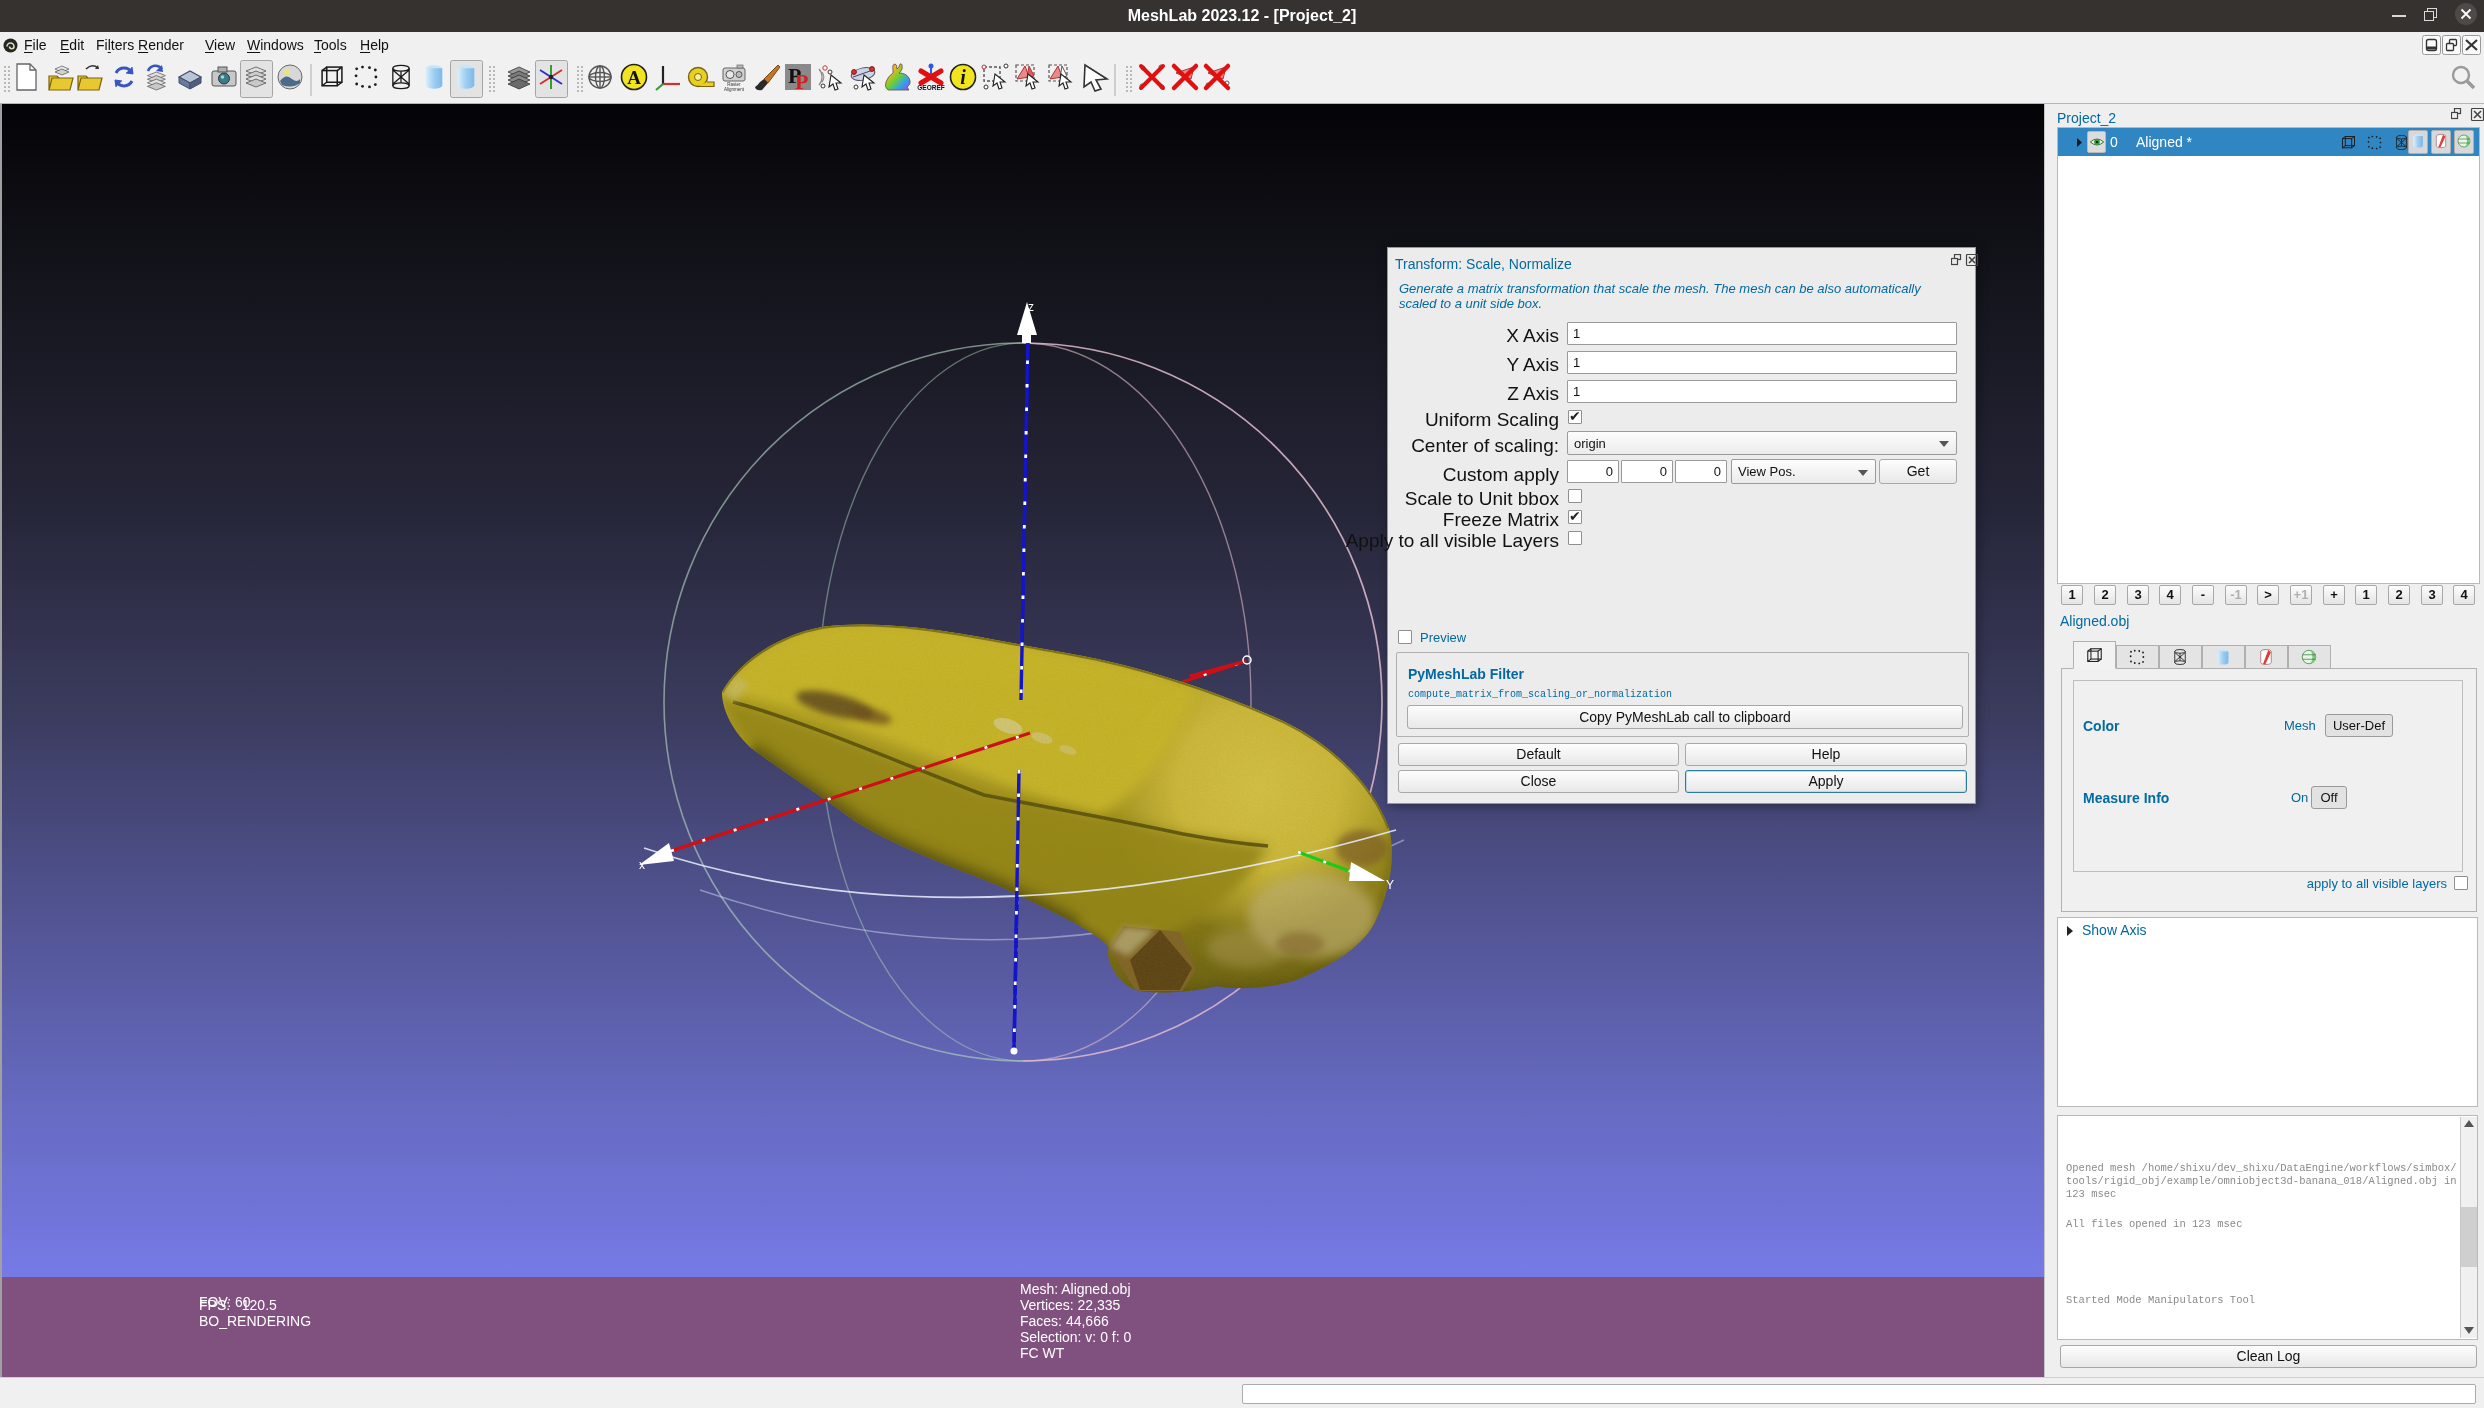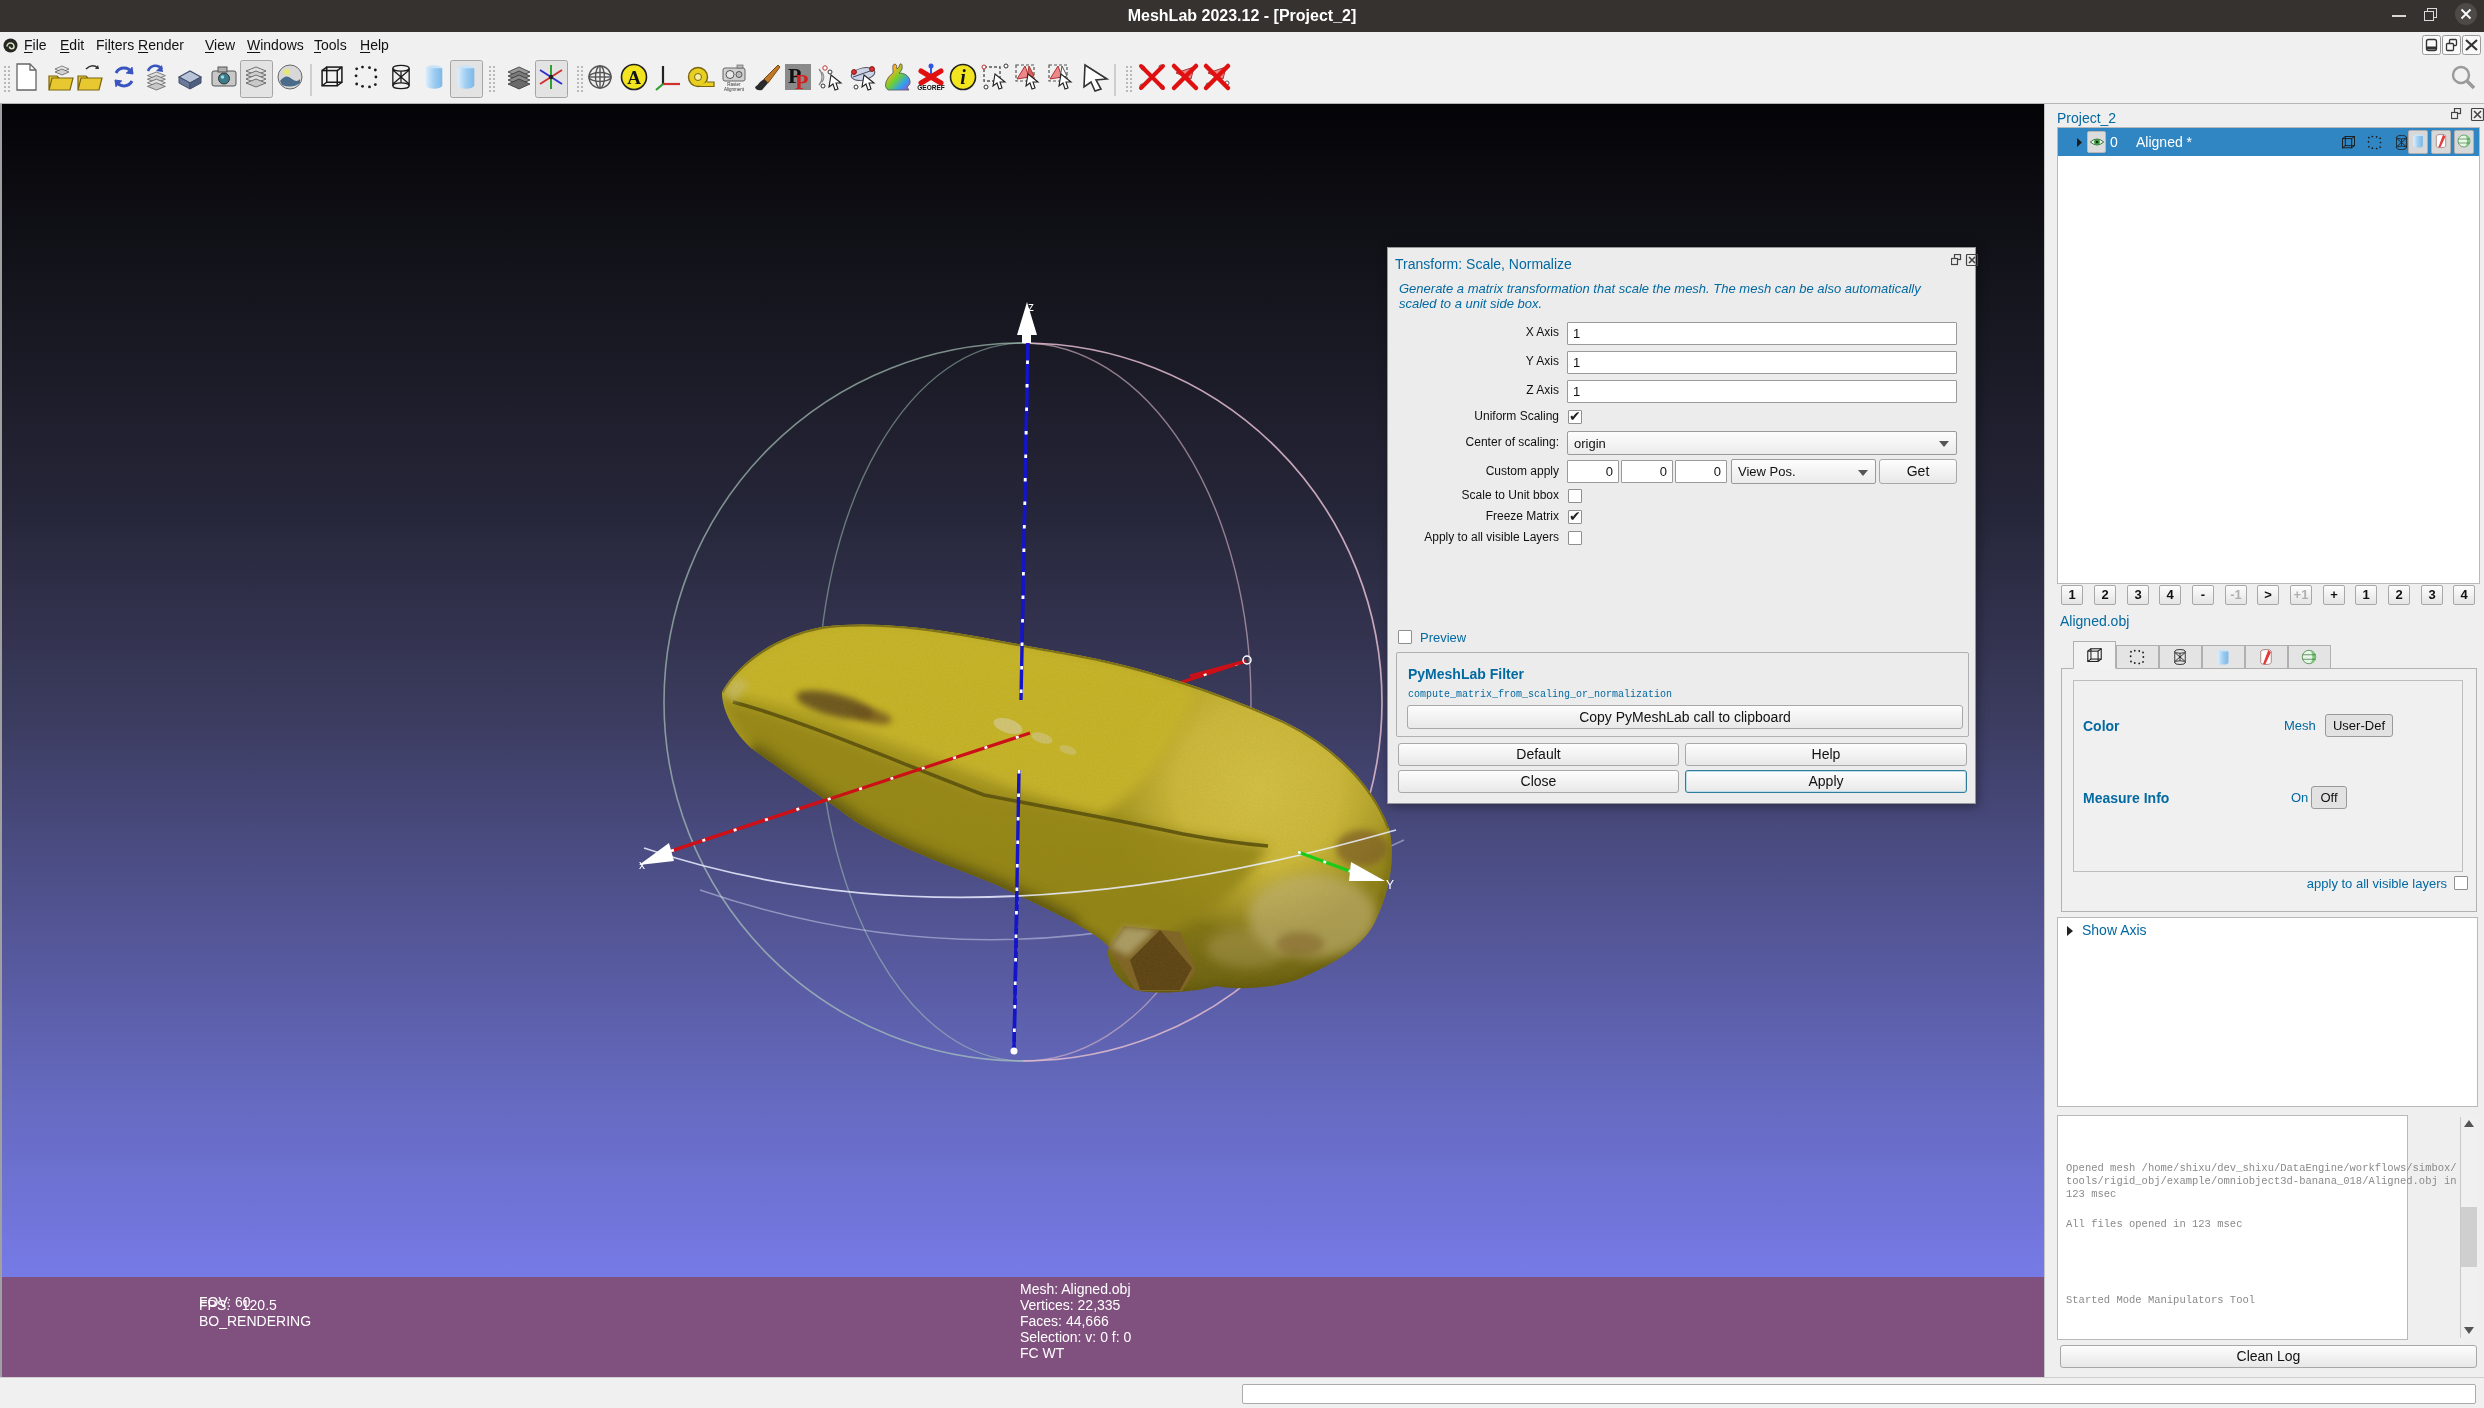--- a/index.html
+++ b/index.html
@@ -20,21 +20,21 @@
 .panelbox { position:absolute; background:#fff; border:1px solid #b9b9b9; }
 .btn { position:absolute; background:linear-gradient(#fdfdfd,#e8e8e8); border:1px solid #a8a8a8; border-radius:3px;
   text-align:center; color:#111; }
 .chk { position:absolute; width:14px; height:14px; background:#fff; border:1px solid #8f8f8f; border-radius:1px; }
 .chk.c:after { content:"\2714"; position:absolute; left:0px; top:-3px; font-size:14px; color:#222; }
 .field { position:absolute; background:#fff; border:1px solid #9a9a9a; border-radius:1px; font-size:13px; color:#111; }
 .combo { position:absolute; background:linear-gradient(#fdfdfd,#ebebeb); border:1px solid #9a9a9a; border-radius:2px; font-size:13px; color:#111; }
 .carrow { position:absolute; right:7px; top:50%; margin-top:-2px; width:0; height:0;
   border-left:5px solid transparent; border-right:5px solid transparent; border-top:6px solid #555; }
 .lbl { position:absolute; font-size:13px; color:#0369a1; }
-.rlbl { position:absolute; right:416px; white-space:nowrap; font-size:12px; color:#111;text-align:right; }
+.rlbl { position:absolute; right:416px; white-space:nowrap; font-size:19px; color:#111;text-align:right; }
 .tab { position:absolute; width:43px; height:27px; background:#e4e4e4; border:1px solid #b0b0b0; }
 .tab.sel { background:#f2f2f2; border-bottom:1px solid #f2f2f2; }
 .sbtn { position:absolute; width:22px; height:20px; background:linear-gradient(#fdfdfd,#e4e4e4);
   border:1px solid #a8a8a8; border-radius:2px; font-size:13px; font-weight:bold; text-align:center; line-height:18px; color:#111; }
 .mono { font-family:"Liberation Mono", monospace; }
 </style>
 </head>
 <body>
 
 <div id="titlebar" class="abs">
@@ -631,21 +631,21 @@
   <div class="lbl" style="left:246px;top:686px">On</div>
   <div class="btn" style="left:266px;top:682px;width:36px;height:23px;background:#e2e2e2;border:1px solid #9a9a9a;font-size:13px;line-height:21px">Off</div>
   <div class="lbl" style="left:0px;top:772px;width:402px;text-align:right">apply to all visible layers</div>
   <div class="chk" style="left:409px;top:772px"></div>
   <div class="panelbox" style="left:12px;top:813px;width:421px;height:190px">
     <svg class="abs" style="left:8px;top:8px;width:8px;height:10px">
         <path d="M1 0 L7 5 L1 10 Z" fill="#222"></path>
       </svg>
     <div class="lbl" style="left:24px;top:4px;font-size:14px">Show Axis</div>
   </div>
-  <div class="panelbox" style="left:12px;top:1011px;width:351px;height:225px">
+  <div class="panelbox" style="left:12px;top:1011px;width:421px;height:225px">
     <div class="lbl mono" style="left:8px;top:46px;font-size:10.5px;color:#8a8a8a;line-height:13px;white-space:pre">Opened mesh /home/shixu/dev_shixu/DataEngine/workflows/simbox/
 tools/rigid_obj/example/omniobject3d-banana_018/Aligned.obj in
 123 msec</div>
     <div class="lbl mono" style="left:8px;top:102px;font-size:10.5px;color:#8a8a8a">All files opened in 123 msec</div>
     <div class="lbl mono" style="left:8px;top:178px;font-size:10.5px;color:#8a8a8a">Started Mode Manipulators Tool</div>
     <div class="abs" style="left:402px;top:1px;width:17px;height:221px;background:#f0f0f0;border-left:1px solid #c8c8c8">
       <svg class="abs" style="left:3px;top:3px;width:10px;height:8px">
           <path d="M5 0 L10 7 L0 7 Z" fill="#555"></path>
         </svg>
       <svg class="abs" style="left:3px;top:210px;width:10px;height:8px">

